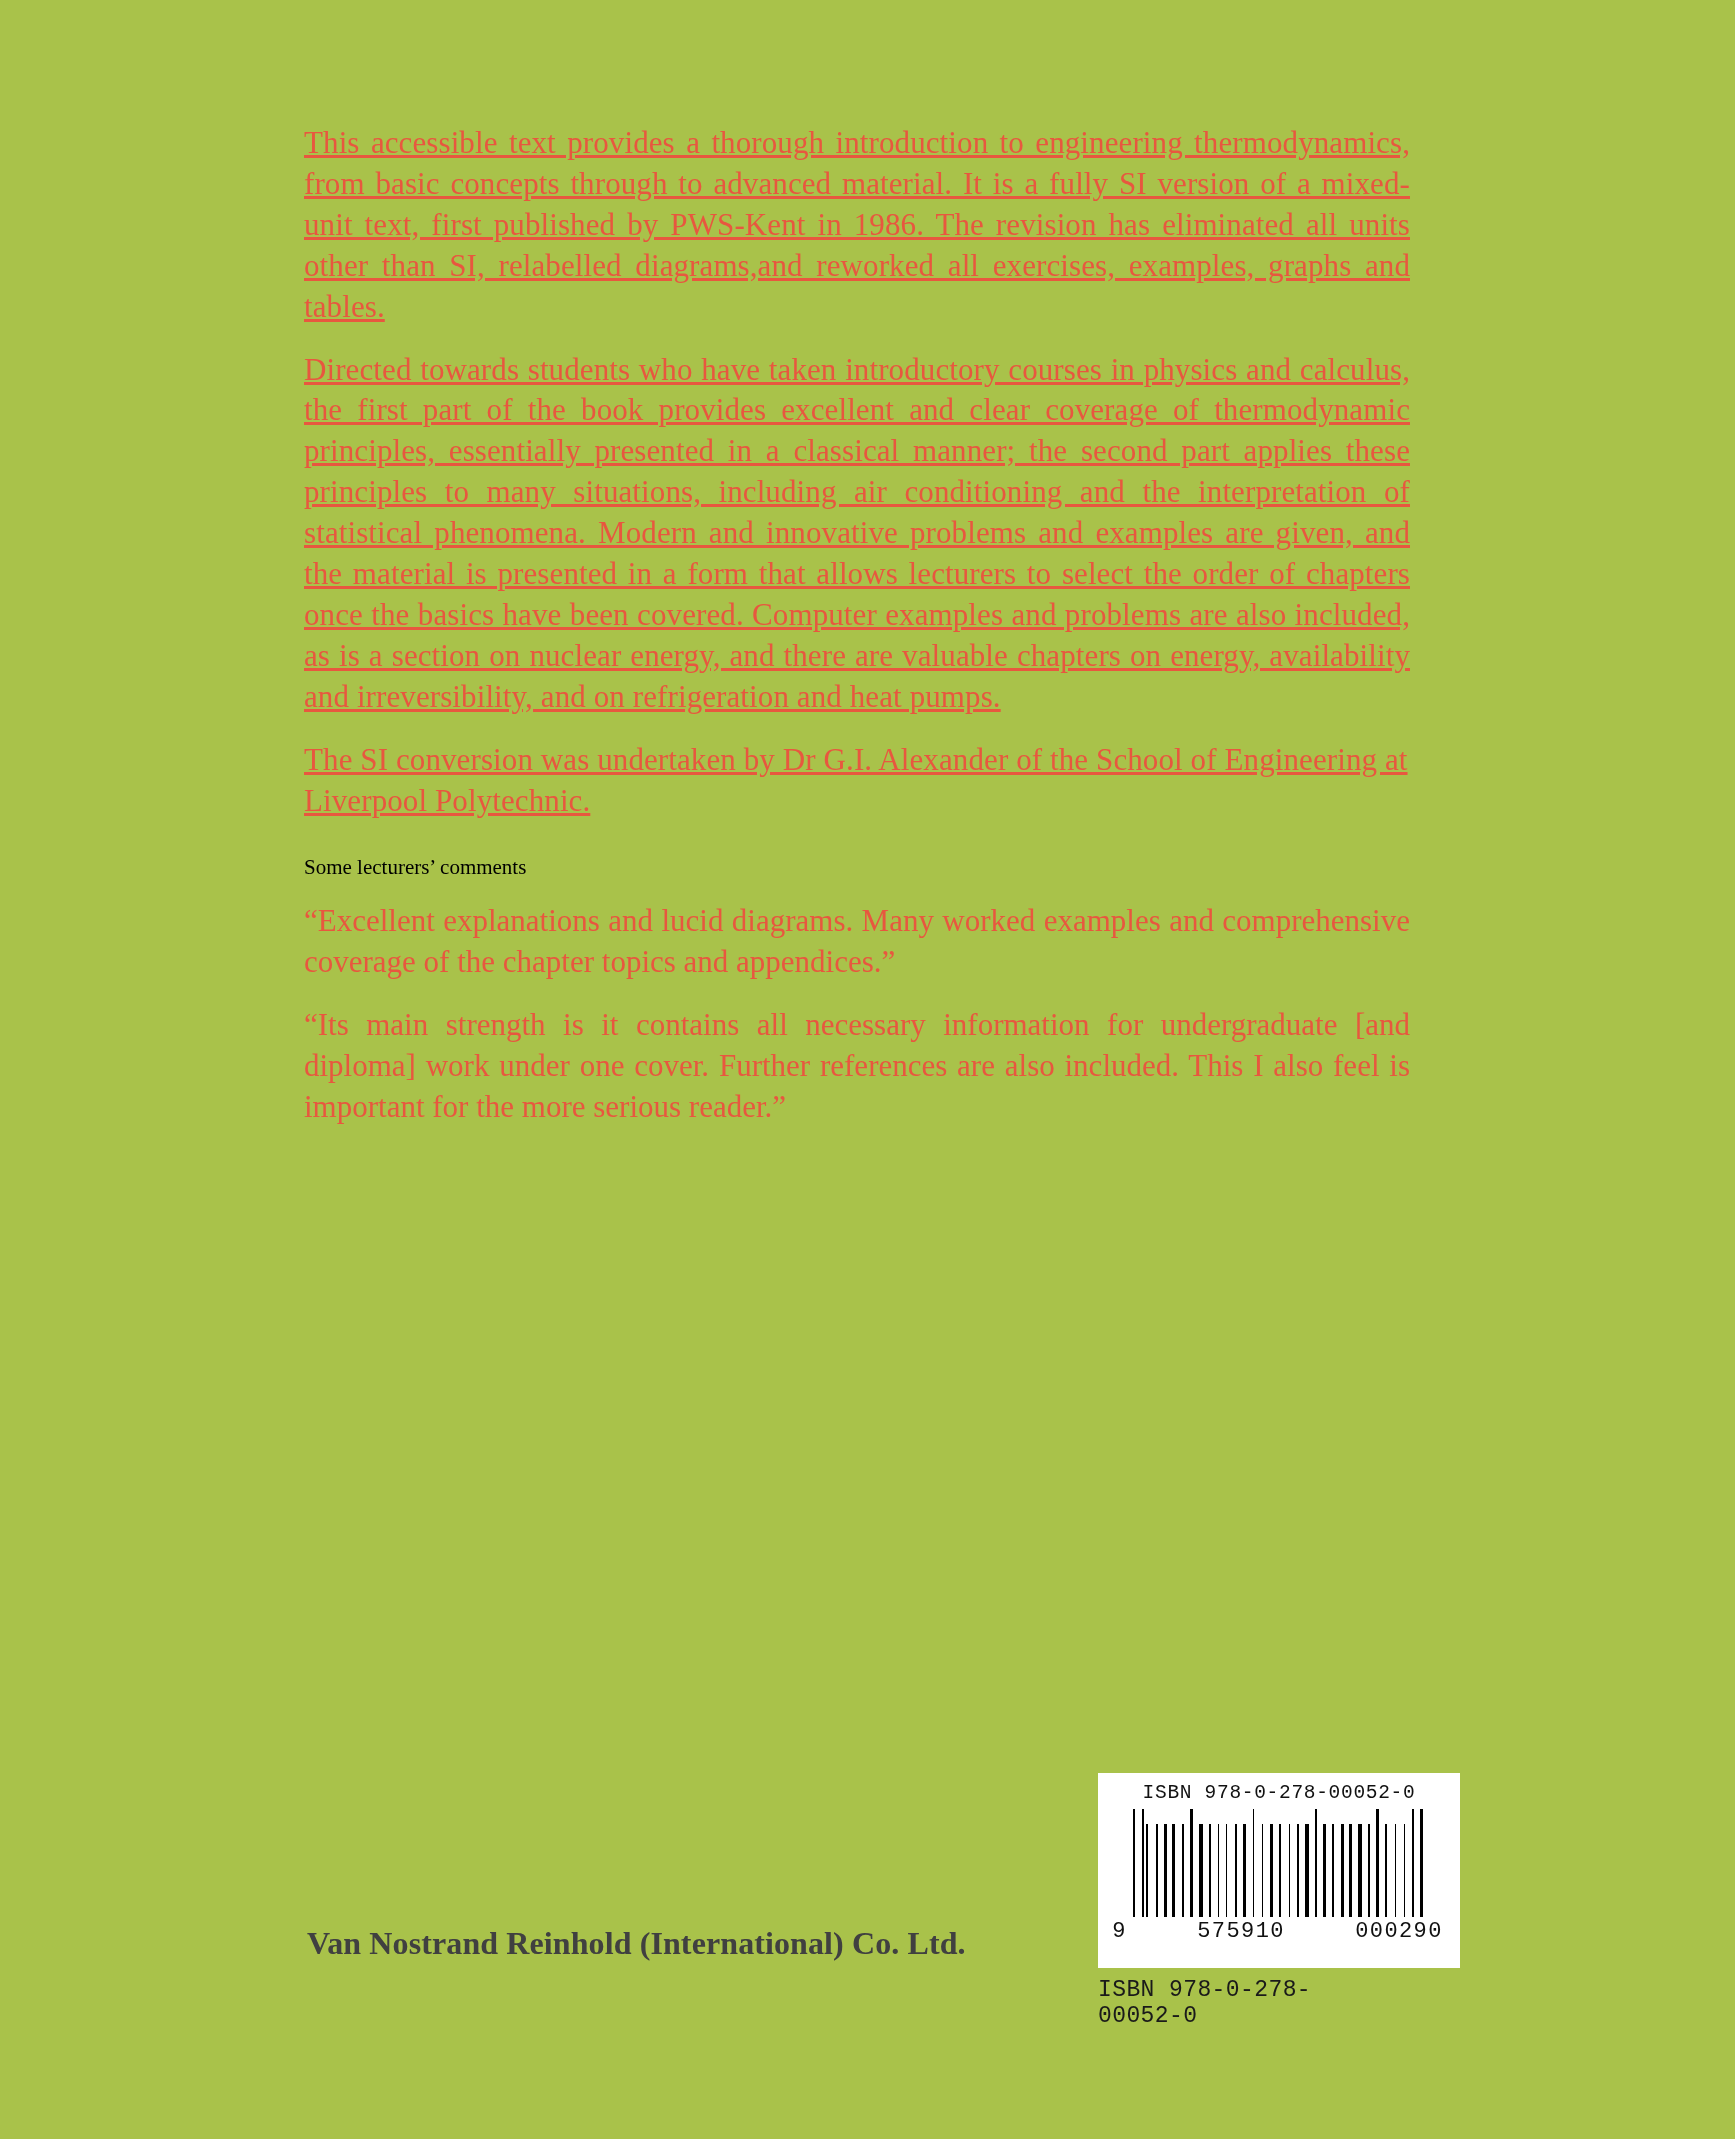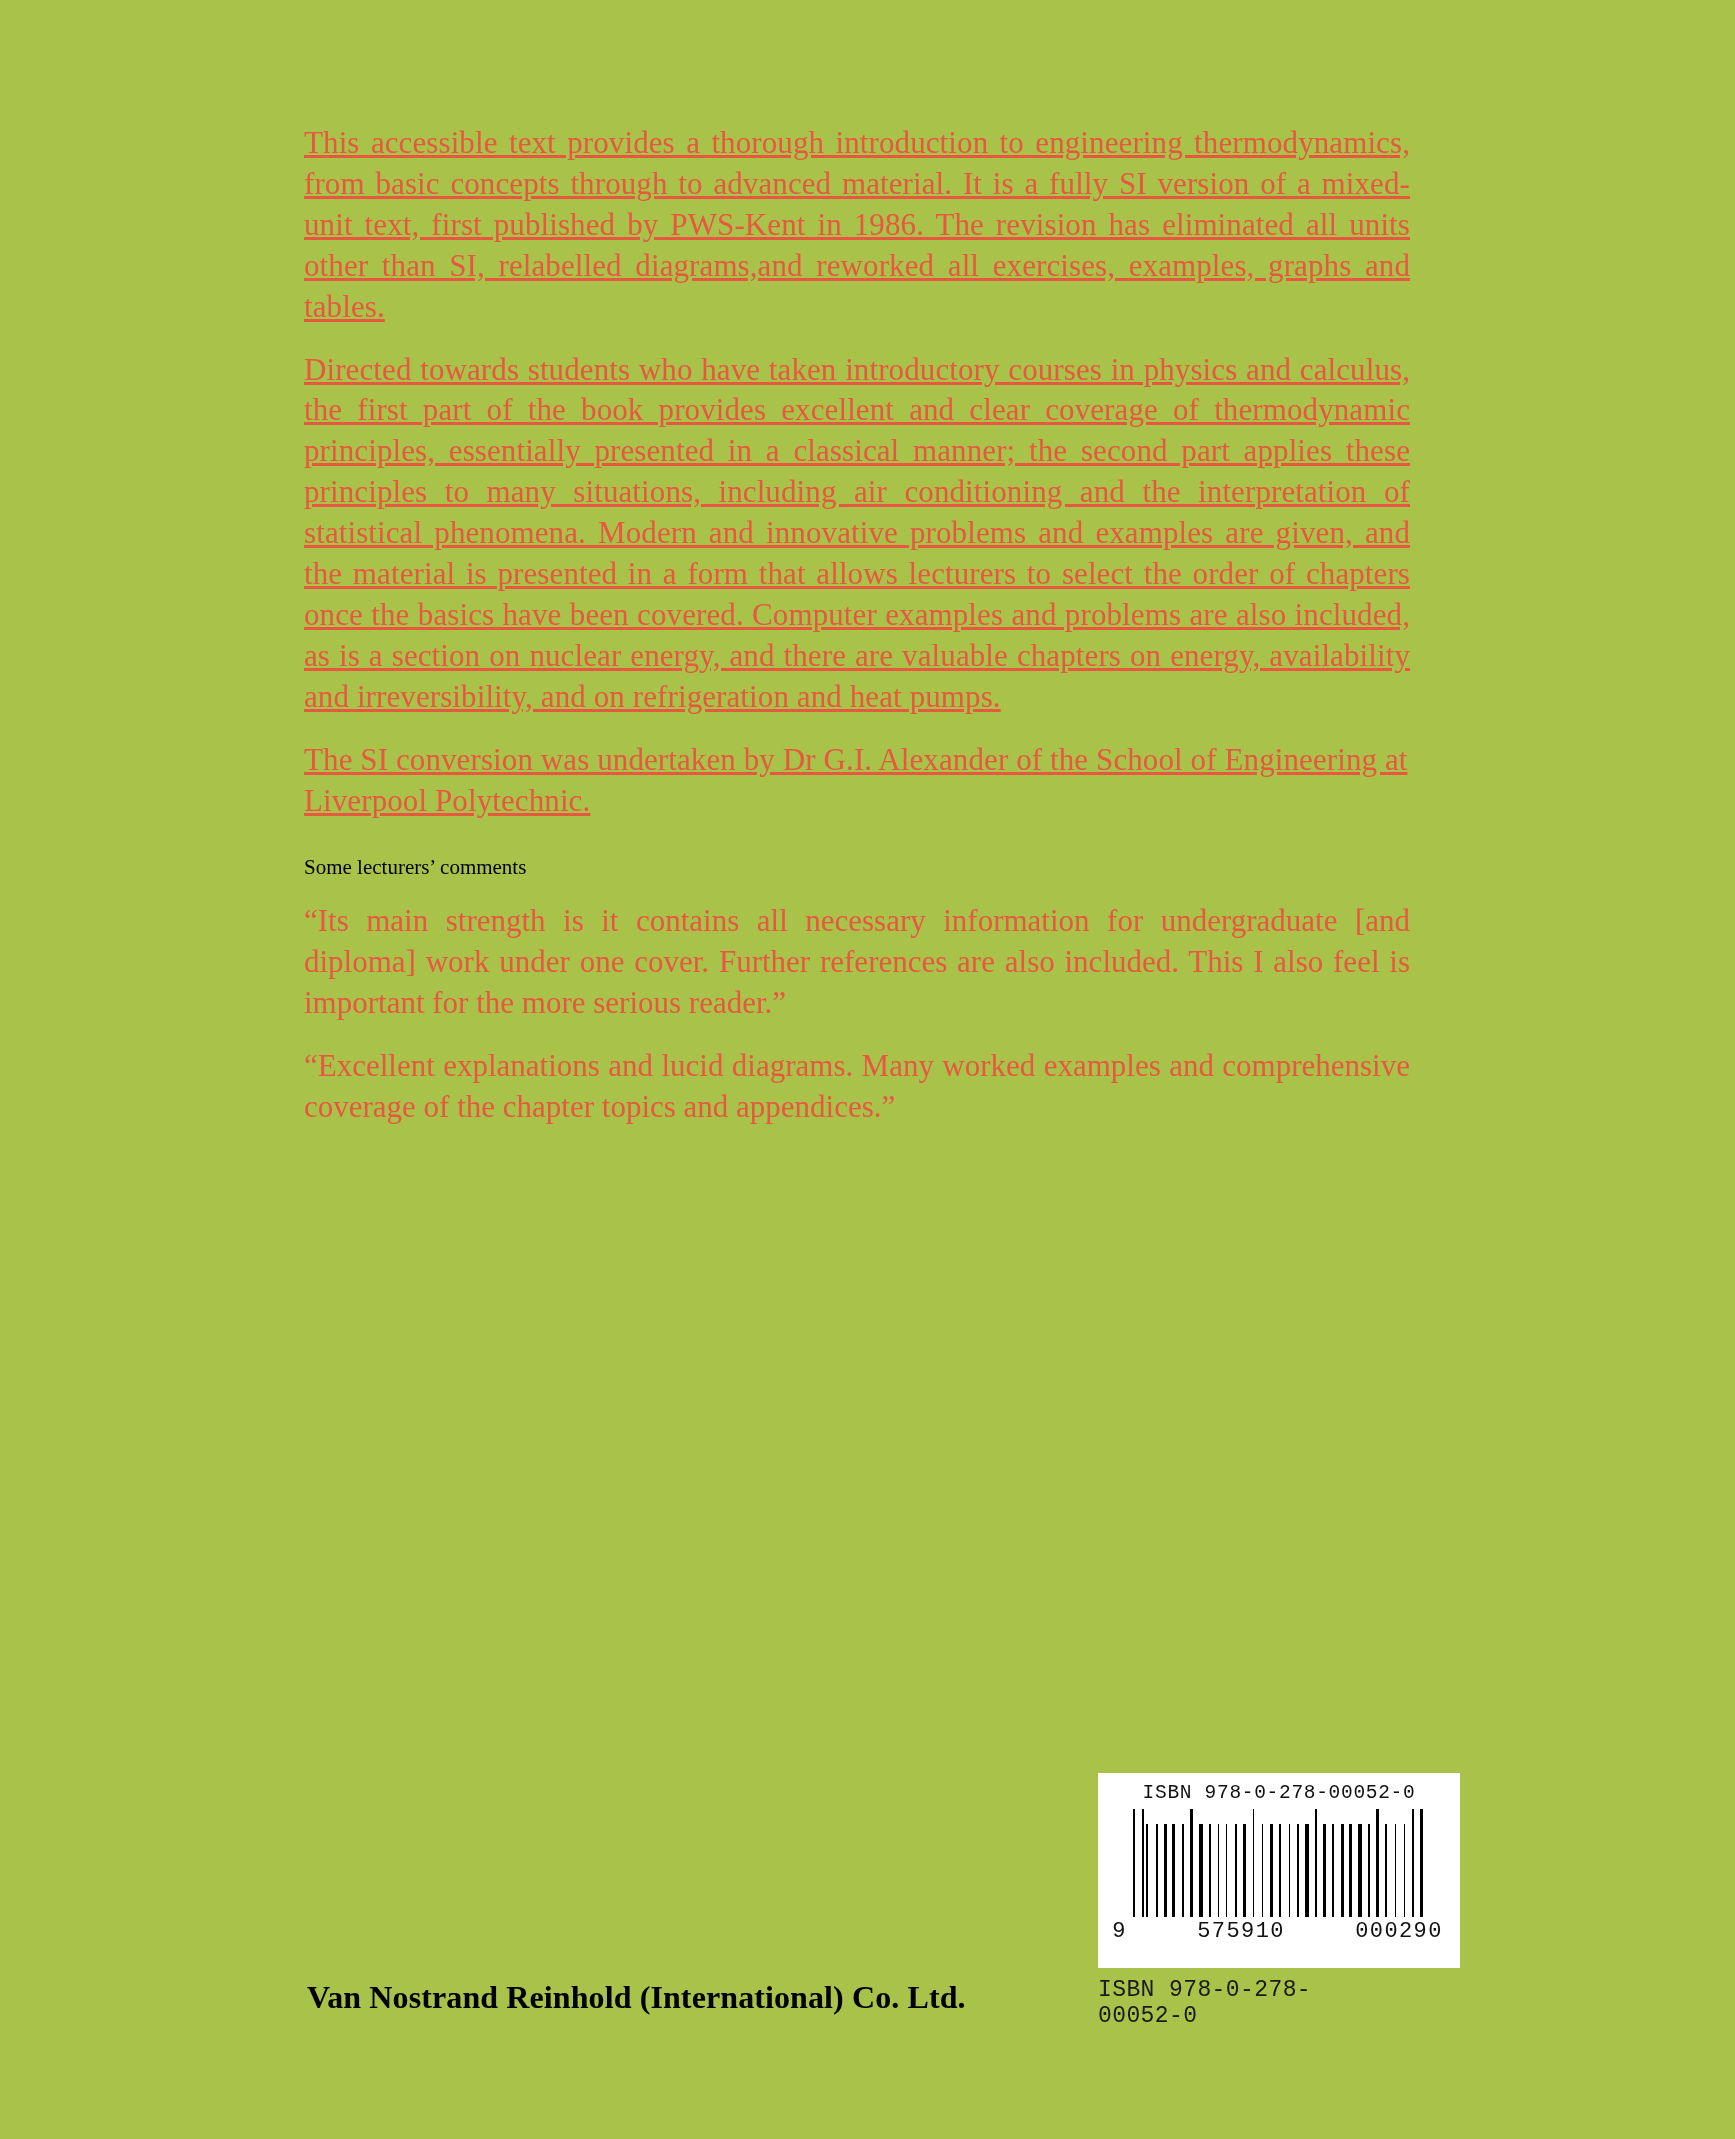--- a/index.html
+++ b/index.html
@@ -45,25 +45,25 @@
   }
   .quote {
     font-size: 31px;
     line-height: 1.32;
     text-align: justify;
     margin: 0 0 22px 0;
   }
   .publisher {
     position: absolute;
     left: 307px;
-    top: 1979px;
+    top: 1925px;
     font-family: "Liberation Serif", serif;
     font-weight: bold;
     font-size: 32px;
-    color: #000000;
+    color: #404040;
     letter-spacing: 0.1px;
   }
   .barcode-block {
     position: absolute;
     left: 1098px;
     top: 1773px;
     width: 296px;
   }
   .barcode-box {
     width: 362px;
@@ -116,22 +116,22 @@
 
 <div class="page">
 
   <div class="blurb">
     <p class="para">This accessible text provides a thorough introduction to engineering thermodynamics, from basic concepts through to advanced material. It is a fully SI version of a mixed-unit text, first published by PWS-Kent in 1986. The revision has eliminated all units other than SI, relabelled diagrams,and reworked all exercises, examples, graphs and tables.</p>
     <p class="para">Directed towards students who have taken introductory courses in physics and calculus, the first part of the book provides excellent and clear coverage of thermodynamic principles, essentially presented in a classical manner; the second part applies these principles to many situations, including air conditioning and the interpretation of statistical phenomena. Modern and innovative problems and examples are given, and the material is presented in a form that allows lecturers to select the order of chapters once the basics have been covered. Computer examples and problems are also included, as is a section on nuclear energy, and there are valuable chapters on energy, availability and irreversibility, and on refrigeration and heat pumps.</p>
     <p class="para last-left">The SI conversion was undertaken by Dr G.I. Alexander of the School of Engineering at Liverpool Polytechnic.</p>
 
     <div class="section-head">Some lecturers’ comments</div>
 
+    <p class="quote">“Excellent explanations and lucid diagrams. Many worked examples and comprehensive coverage of the chapter topics and appendices.”</p>
     <p class="quote">“Its main strength is it contains all necessary information for undergraduate [and diploma] work under one cover. Further references are also included. This I also feel is important for the more serious reader.”</p>
-    <p class="quote">“Excellent explanations and lucid diagrams. Many worked examples and comprehensive coverage of the chapter topics and appendices.”</p>
   </div>
 
   <div class="publisher">Van Nostrand Reinhold (International) Co. Ltd.</div>
 
   <div class="barcode-block">
     <div class="barcode-box">
       <div class="barcode-isbn-top">ISBN 978-0-278-00052-0</div>
       <div class="bars" id="bars">
           <span style="width:2.2px;height:108px"></span>
           <span style="width:2.2px;height:108px;background:transparent"></span>

